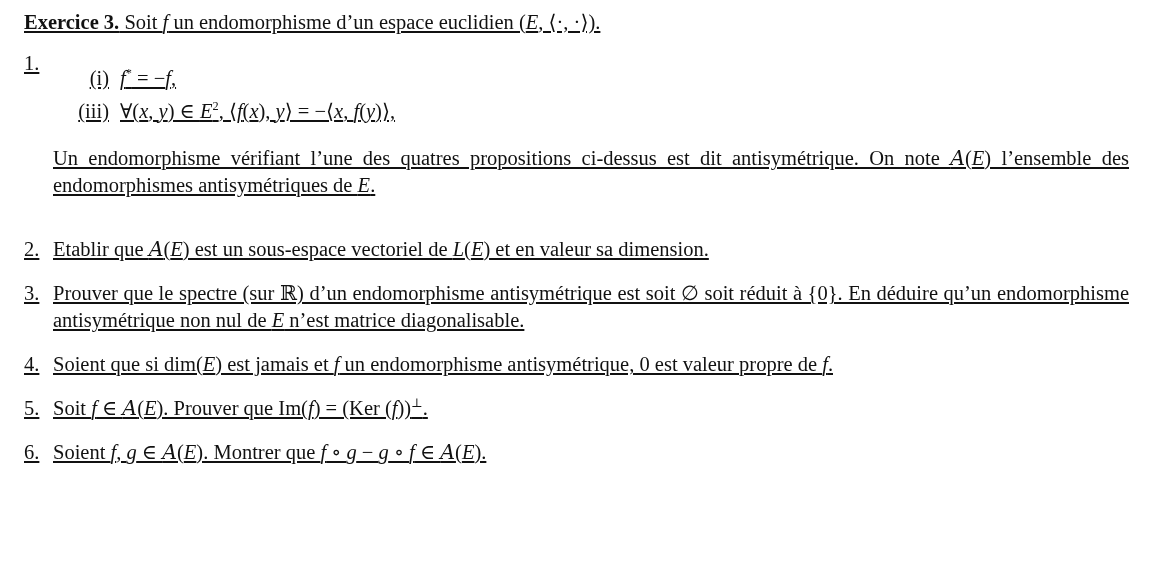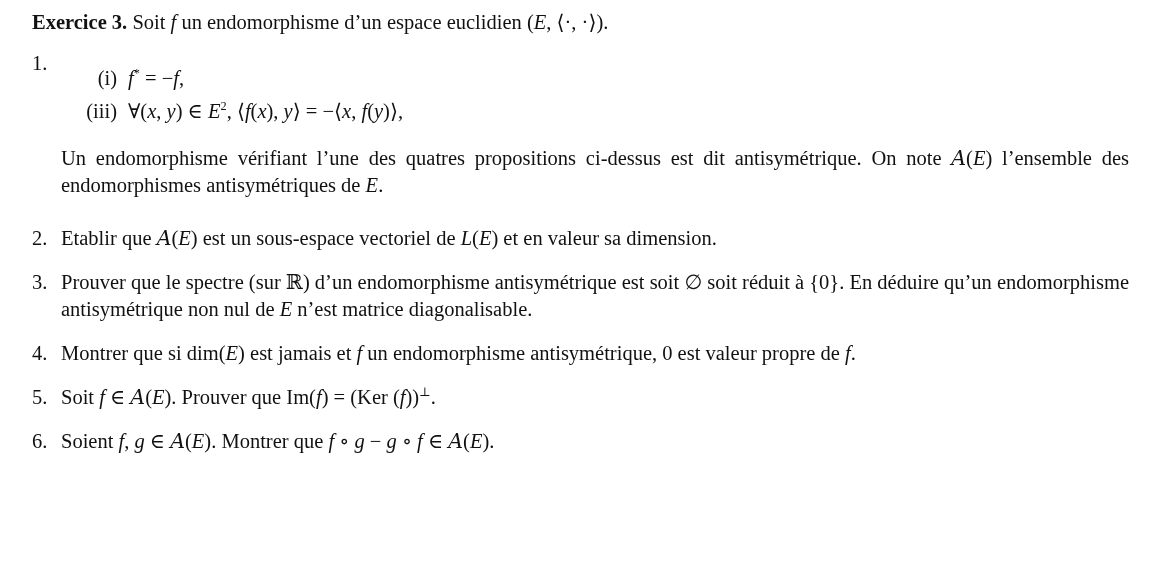--- a/index.html
+++ b/index.html
@@ -2,31 +2,31 @@
 <html><head>
 <meta charset="utf-8">
 <style>
   * { margin:0; padding:0; box-sizing:border-box; }
   html,body { background:#ffffff; }
   body {
     width:1163px; height:567px; overflow:hidden;
     font-family:"Liberation Serif","DejaVu Serif","DejaVu Sans",serif;
     font-size:20.5px; line-height:27px; color:#111111;
   }
-  .page { padding:9px 34px 0 32px; }
+  .page { padding:9px 34px 0 24px;text-decoration:underline; }
   .header { margin-bottom:0; }
   .item { display:flex; margin-top:17px; }
   .item.first { margin-top:14px; }
   .num { flex:none; width:29px; }
   .body { flex:1; min-width:0; }
   .justify { text-align:justify; }
   .sublist { margin-top:15px; }
   .subitem { display:flex; margin-bottom:6px; }
   .rlabel { flex:none; width:56px; text-align:right; margin-right:11px; }
-  .note { margin-top:20px; margin-bottom:9px; text-align:justify; }
+  .note { margin-top:20px; margin-bottom:20px; text-align:justify; }
   .it  { font-style:italic; }
   .bf  { font-weight:bold; }
   .cal { font-style:italic; font-family:"DejaVu Serif","Liberation Serif",serif; }
   .sup { font-size:60%; vertical-align:super; line-height:0; }
 </style>
 </head>
 <body>
 
 <div class="page">
 
@@ -59,21 +59,21 @@
   <div class="item">
     <span class="num">3.</span>
     <div class="body">
       <p class="justify"><span>Prouver que le spectre (sur ℝ) d’un endomorphisme antisymétrique est soit ∅ soit réduit à {0}. En déduire qu’un endomorphisme antisymétrique non nul de </span><span class="it">E</span><span> n’est matrice diagonalisable.</span></p>
     </div>
   </div>
 
   <div class="item">
     <span class="num">4.</span>
     <div class="body">
-      <p class="justify"><span>Montrer que si dim(</span><span class="it">E</span><span>) est jamais et </span><span class="it">f</span><span> un endomorphisme antisymétrique, 0 est valeur propre de </span><span class="it">f</span><span>.</span></p>
+      <p class="justify"><span>Soient que si dim(</span><span class="it">E</span><span>) est jamais et </span><span class="it">f</span><span> un endomorphisme antisymétrique, 0 est valeur propre de </span><span class="it">f</span><span>.</span></p>
     </div>
   </div>
 
   <div class="item">
     <span class="num">5.</span>
     <div class="body">
       <p><span>Soit </span><span class="it">f</span><span> ∈ </span><span class="cal">A</span><span>(</span><span class="it">E</span><span>). Prouver que Im(</span><span class="it">f</span><span>) = (Ker (</span><span class="it">f</span><span>))</span><span class="sup">⊥</span><span>.</span></p>
     </div>
   </div>
 

